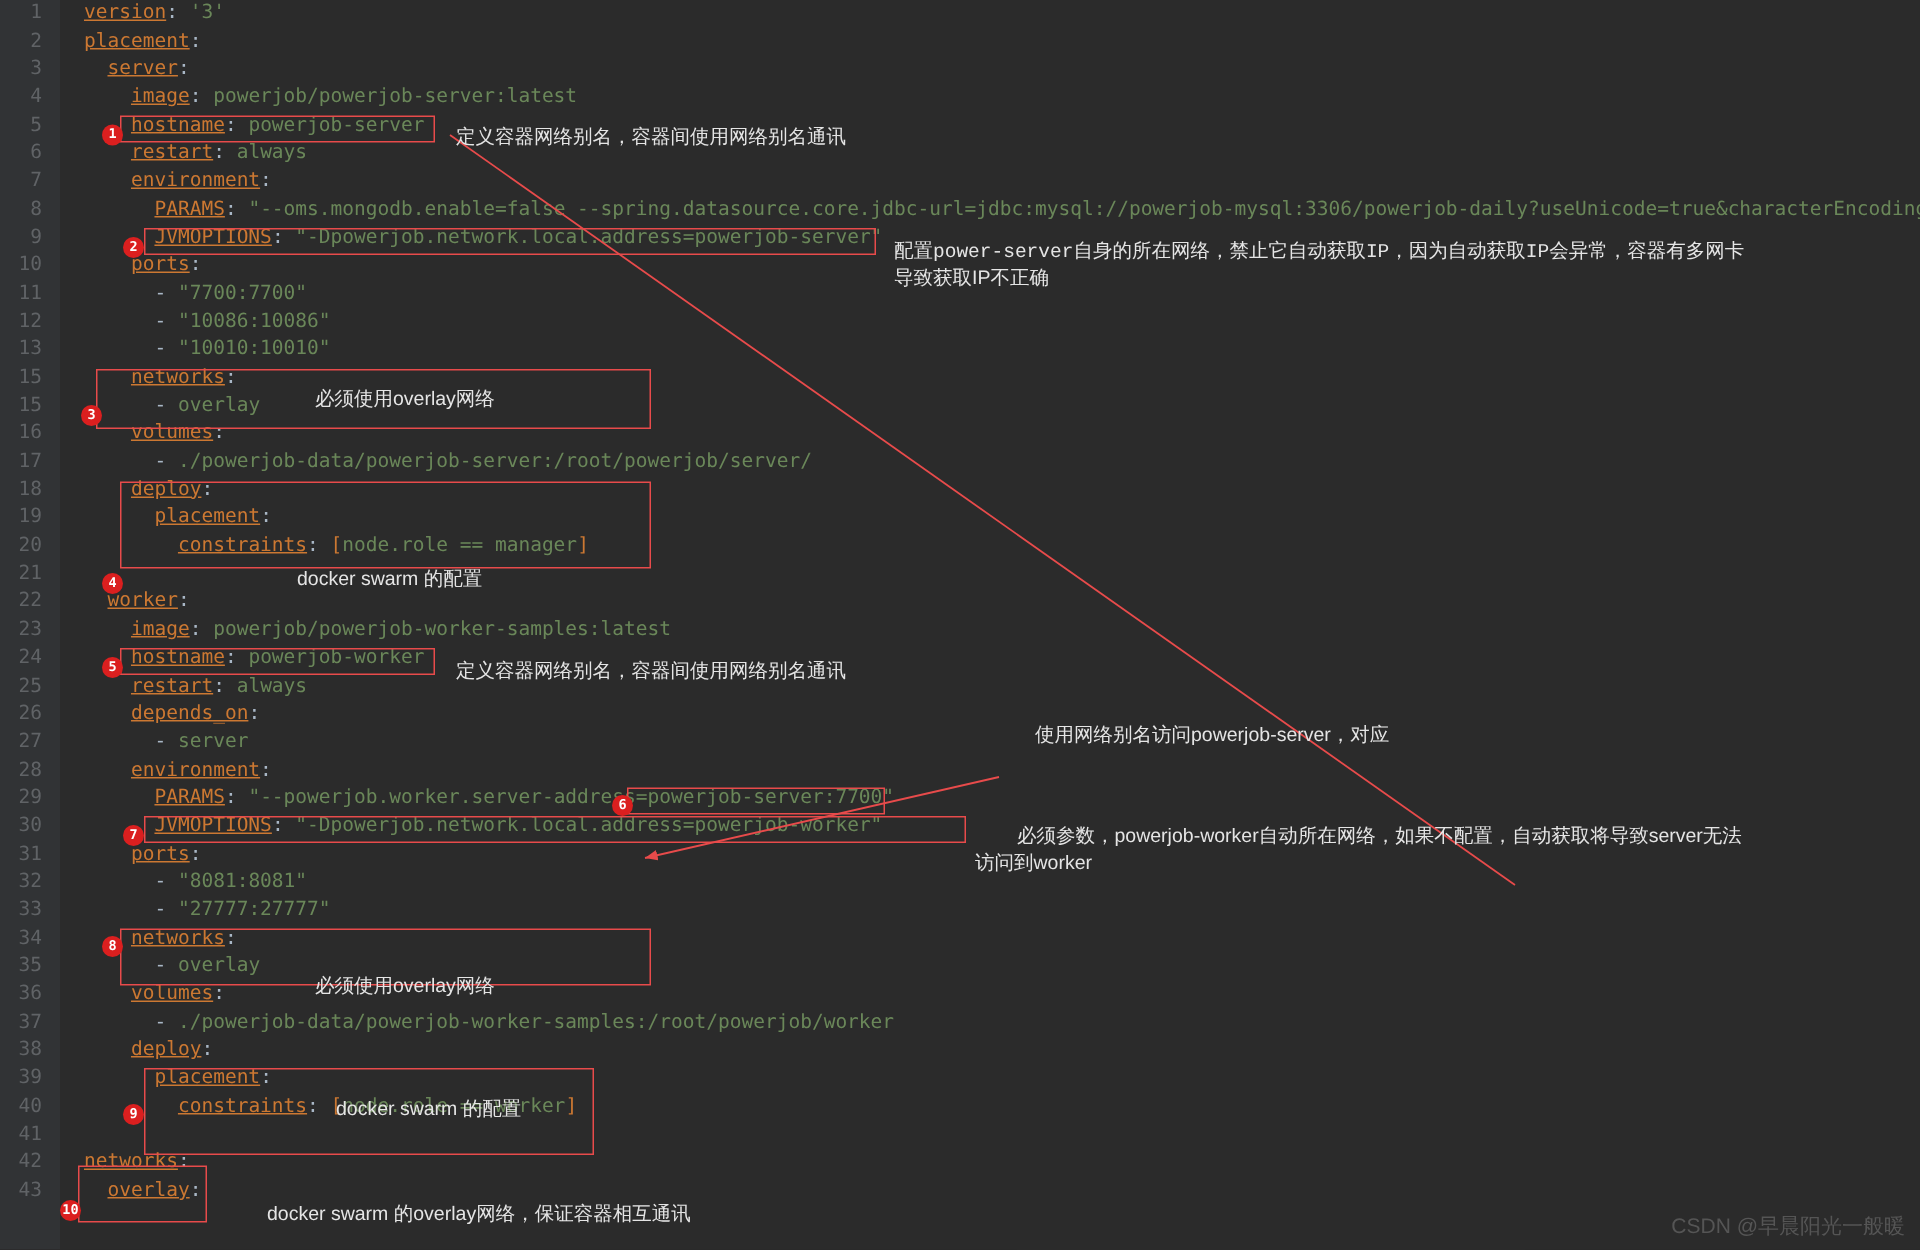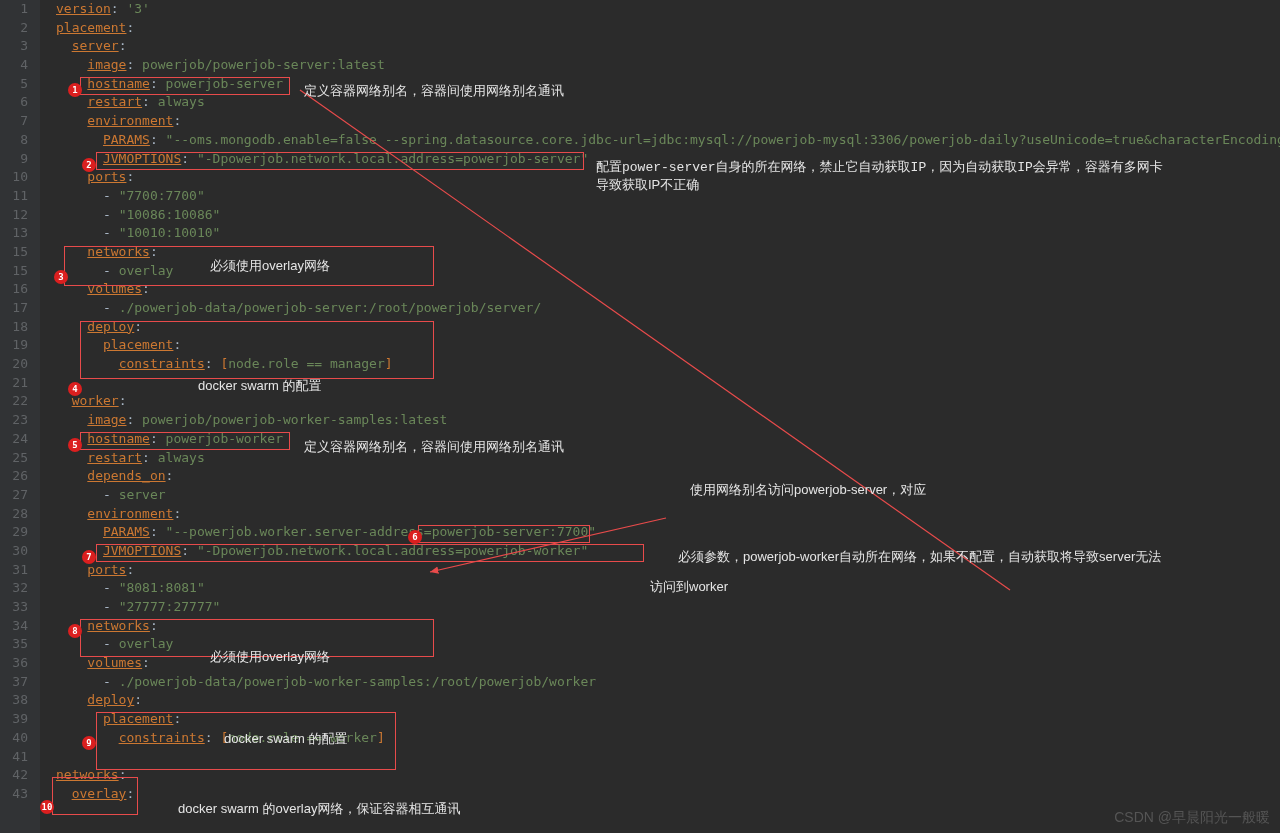--- a/index.html
+++ b/index.html
@@ -218,19 +218,19 @@
   </div>
 <div id="annotations-layer">
     <div class="annotation" style="left: 304px; top: 82px;">定义容器网络别名，容器间使用网络别名通讯</div>
     <div class="annotation" style="left: 596px; top: 158px; font-family: Liberation Mono, monospace;">配置power-server自身的所在网络，禁止它自动获取IP，因为自动获取IP会异常，容器有多网卡</div>
     <div class="annotation" style="left: 596px; top: 176px;">导致获取IP不正确</div>
     <div class="annotation" style="left: 210px; top: 257px;">必须使用overlay网络</div>
     <div class="annotation" style="left: 198px; top: 377px;">docker swarm 的配置</div>
     <div class="annotation" style="left: 304px; top: 438px;">定义容器网络别名，容器间使用网络别名通讯</div>
     <div class="annotation" style="left: 670px; top: 481px; margin-left: 20px;">使用网络别名访问powerjob-server，对应</div>
     <div class="annotation" style="left: 650px; top: 548px; margin-left: 28px;">必须参数，powerjob-worker自动所在网络，如果不配置，自动获取将导致server无法</div>
-    <div class="annotation" style="left: 650px; top: 578px;">访问到worker</div>
+    <div class="annotation" style="left: 650px; top: 566px;">访问到worker</div>
     <div class="annotation" style="left: 210px; top: 648px;">必须使用overlay网络</div>
     <div class="annotation" style="left: 224px; top: 730px;">docker swarm 的配置</div>
     <div class="annotation" style="left: 178px; top: 800px;">docker swarm 的overlay网络，保证容器相互通讯</div>
   </div>
 
 <div class="watermark">CSDN @早晨阳光一般暖</div>
 
 </body></html>

